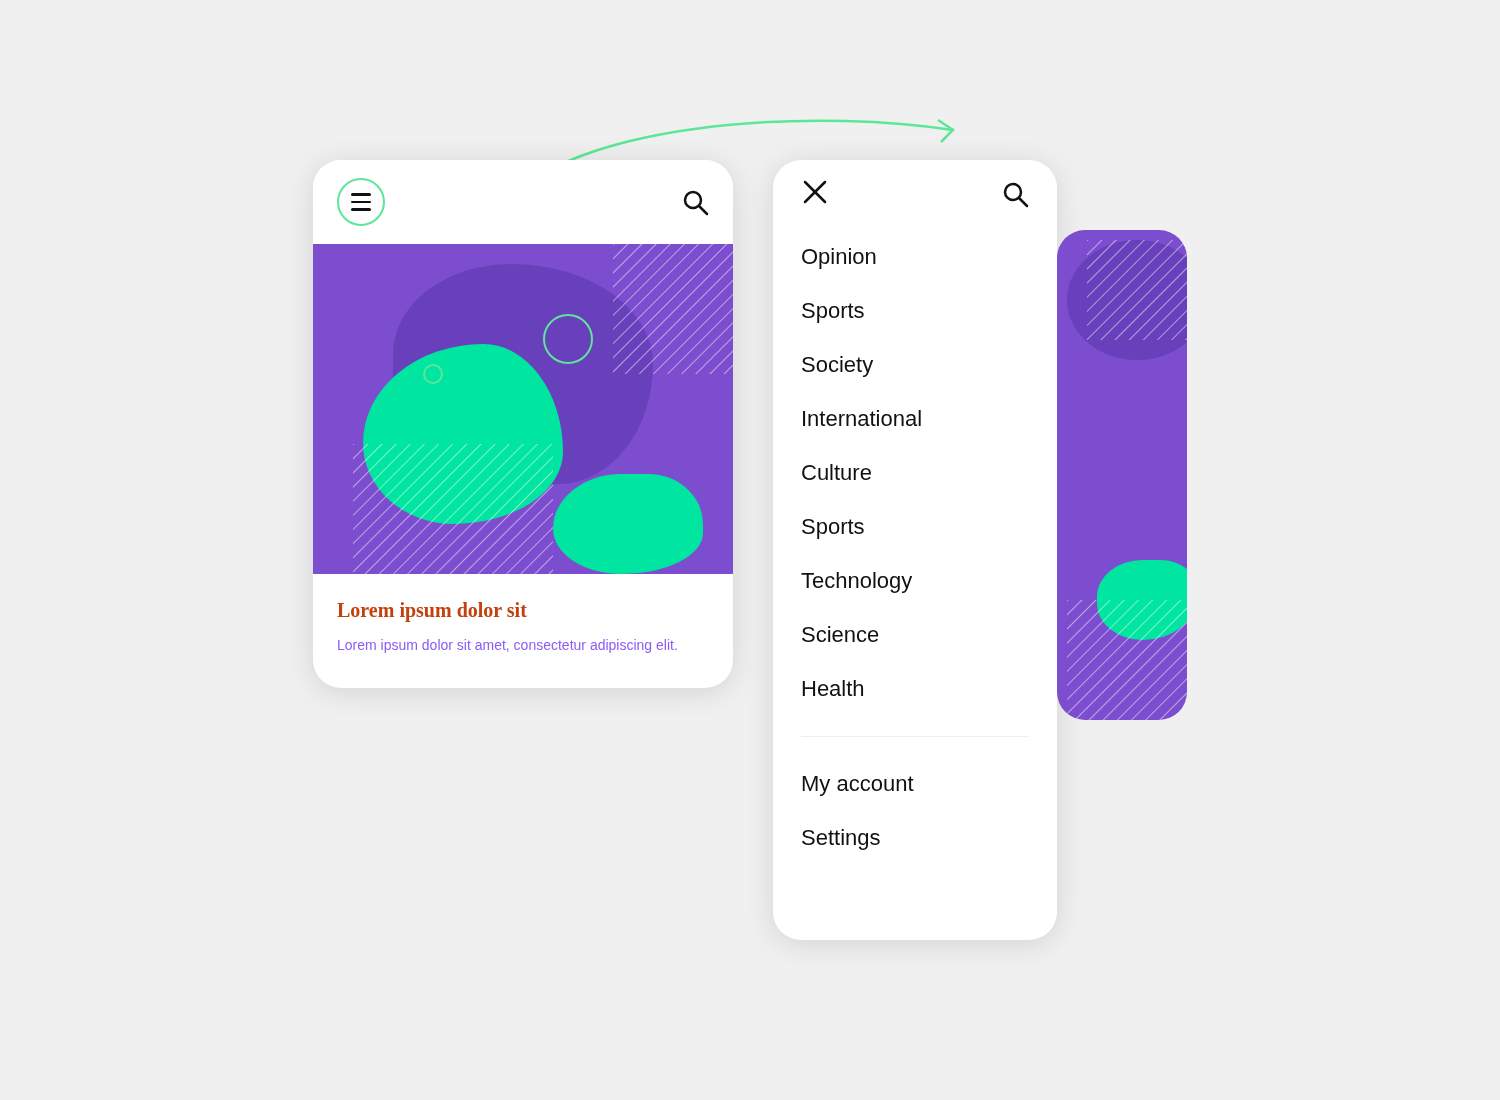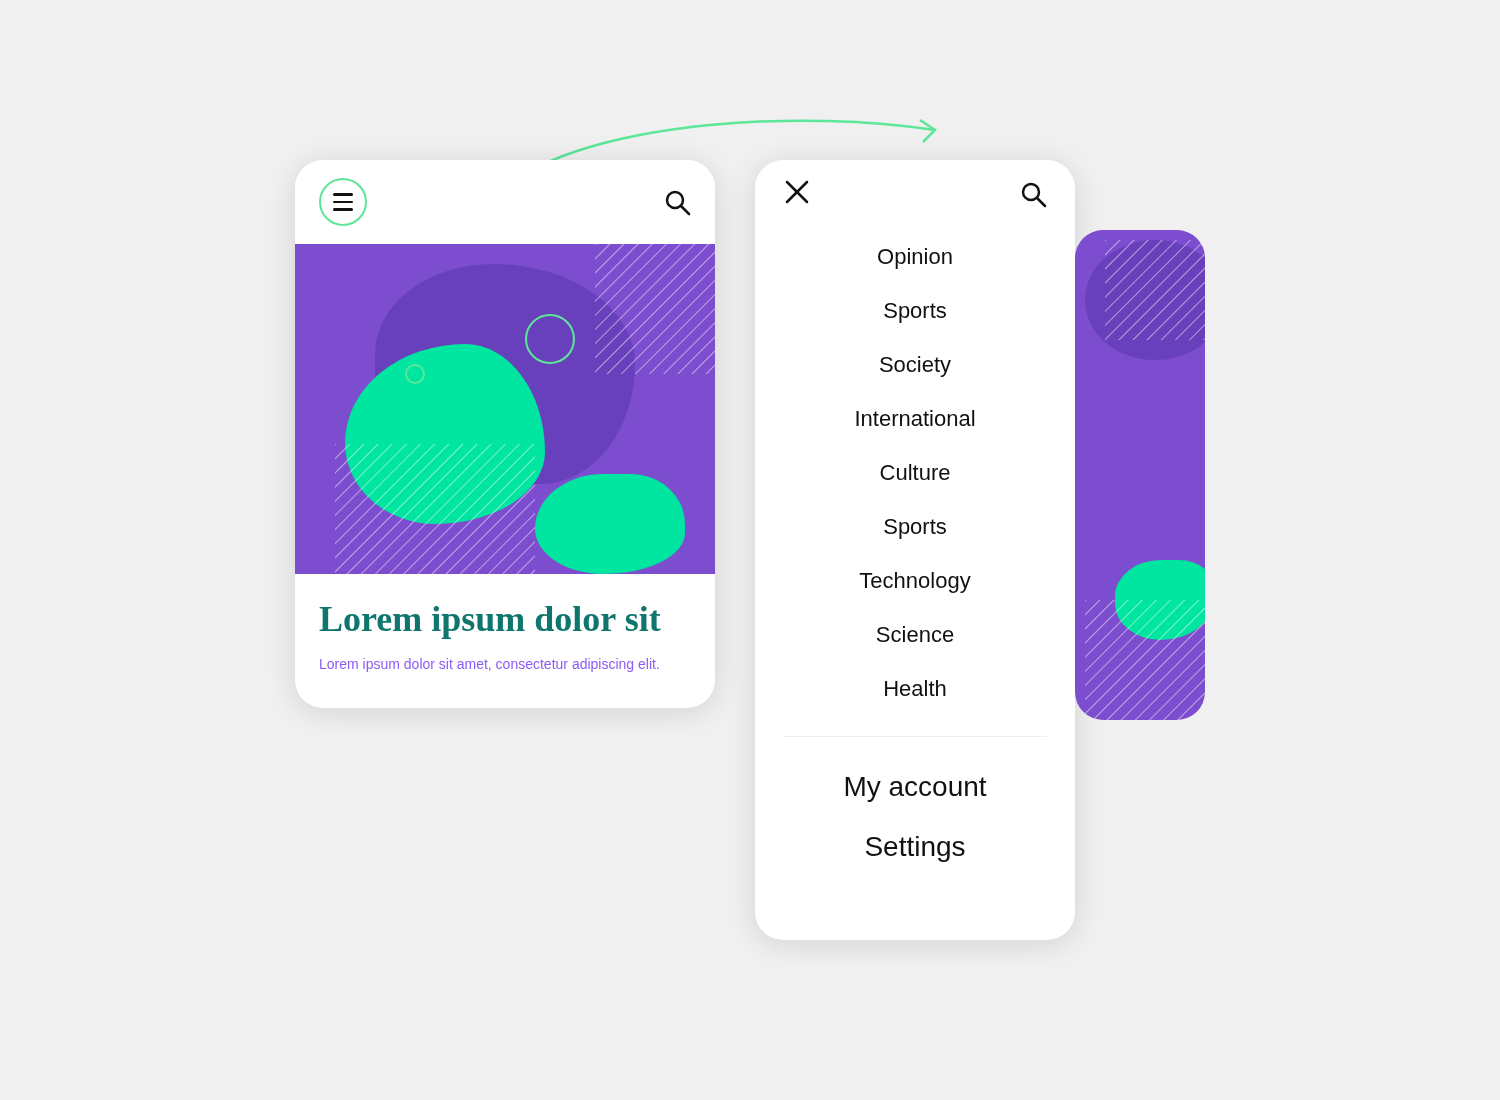--- a/index.html
+++ b/index.html
@@ -163,46 +163,45 @@
       width: 100%;
       height: 100%;
     }
 
     
     .phone-content {
       padding: 24px 24px 32px;
     }
 
     .article-title {
-      font-size: 36px;
+      font-size: 20px;
       font-weight: 800;
-      color: #0f766e;
+      color: #c2410c;
       line-height: 1.2;
       margin-bottom: 12px;
       font-family: Georgia, serif;
     }
 
     .article-excerpt {
       font-size: 14px;
       color: #8b5cf6;
       line-height: 1.6;
     }
 
     
     .menu-panel {
-      width: 320px;
+      width: 284px;
       background: #fff;
       border-radius: 28px;
       box-shadow: 0 4px 30px rgba(0,0,0,0.12);
       padding: 18px 0 28px;
       min-height: 780px;
       position: relative;
       overflow: hidden;
       margin-left: 40px;
-      text-align: center;
     }
 
     .menu-header {
       display: flex;
       align-items: center;
       justify-content: space-between;
       padding: 0 28px 10px;
     }
 
     .close-btn {
@@ -240,21 +239,21 @@
     }
 
     .menu-secondary {
       list-style: none;
       padding: 10px 0;
     }
 
     .menu-secondary li a {
       display: block;
       padding: 14px 28px;
-      font-size: 28px;
+      font-size: 22px;
       color: #111;
       text-decoration: none;
       font-weight: 400;
       cursor: pointer;
     }
 
     
     .right-partial {
       width: 130px;
       height: 490px;

